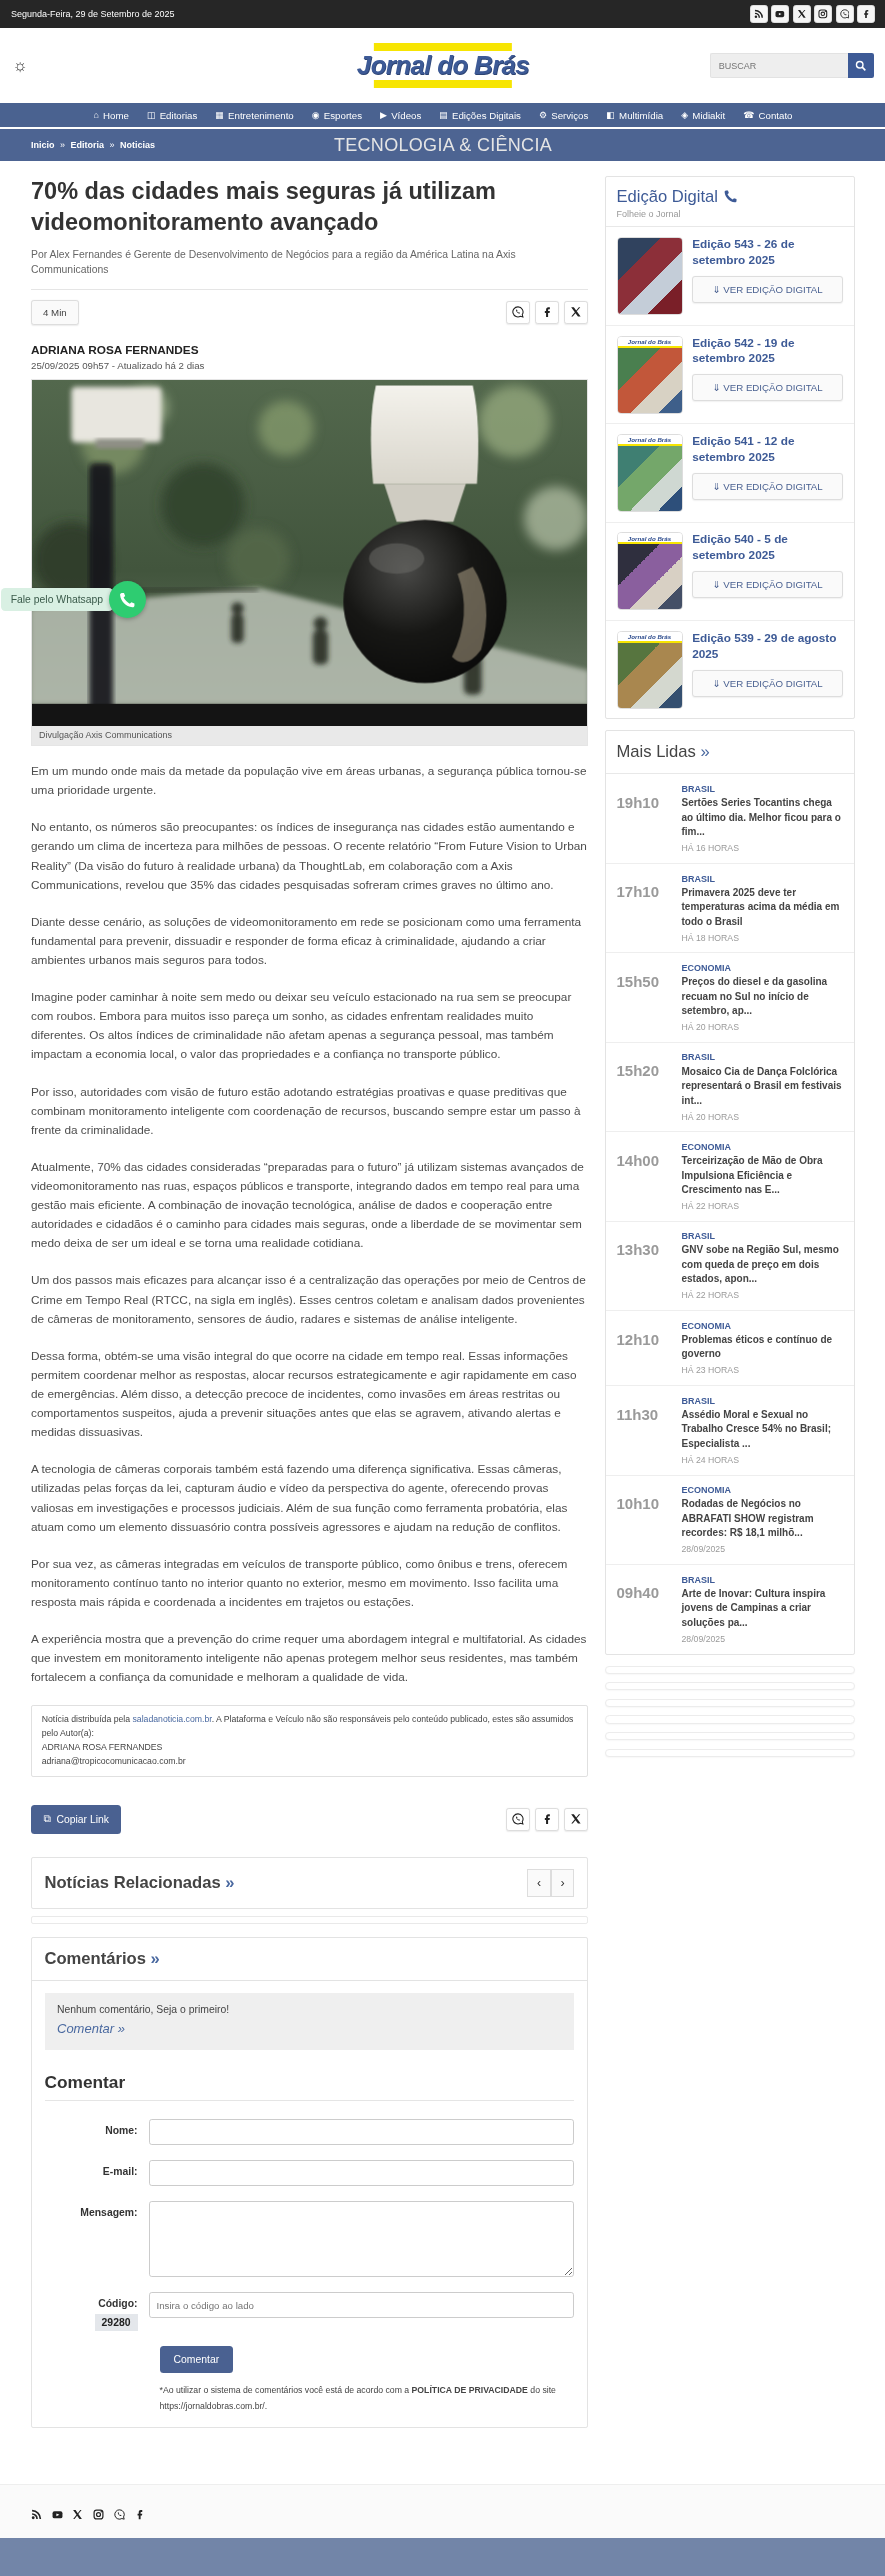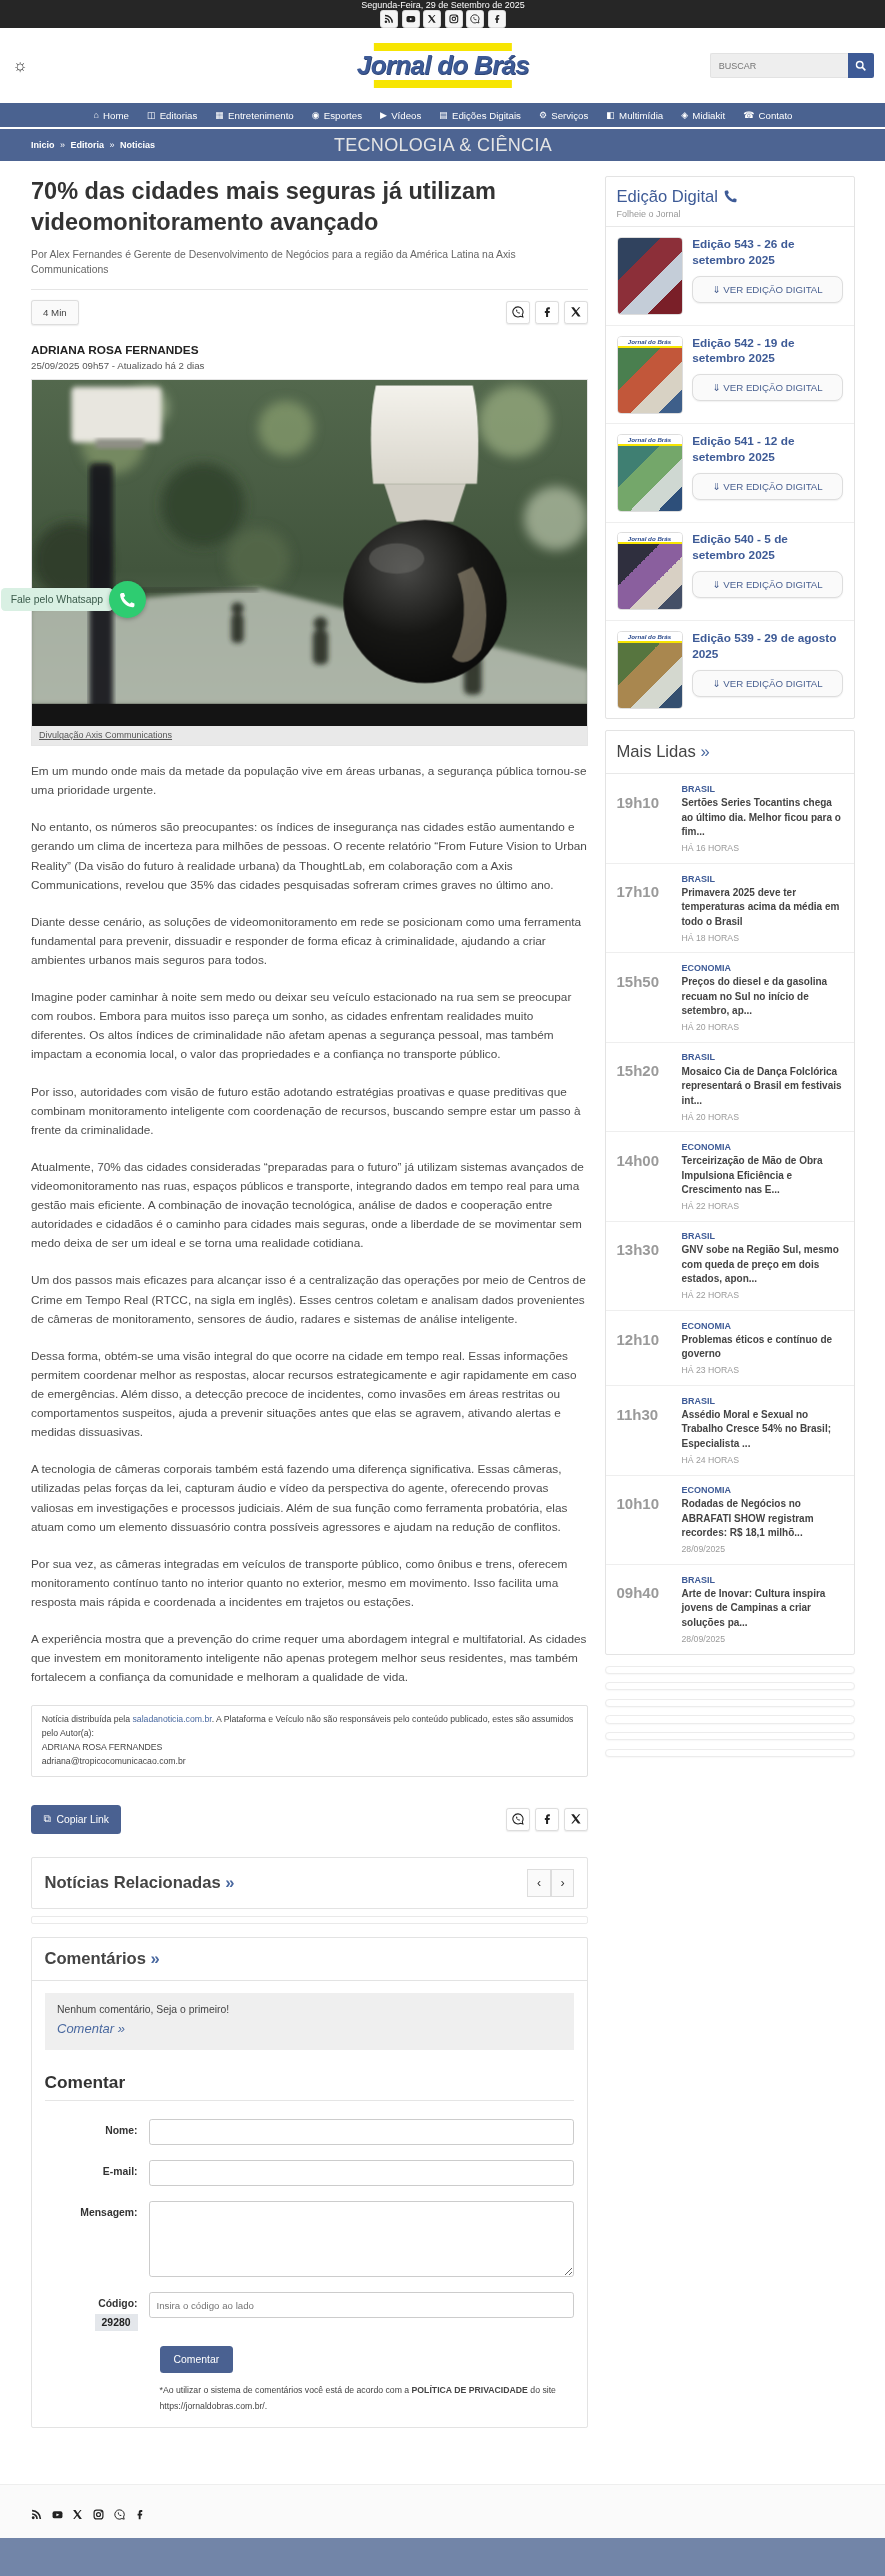--- a/index.html
+++ b/index.html
@@ -1,20 +1,20 @@
 <!DOCTYPE html>
 <html lang="pt" style="font-size:11px"><head>
 <meta charset="utf-8">
 <style>
   * { margin:0; padding:0; box-sizing:border-box; }
   html,body { background:#fff; font-family:"Liberation Sans", sans-serif; color:#333; }
   body { width:886px; margin:0 auto; }
 
   
-  .topbar { background:#262626; height:28px; display:flex; align-items:center; justify-content:space-between; padding:0 11px;flex-direction:column; }
+  .topbar { background:#262626; height:28px; display:flex; align-items:center; justify-content:space-between; padding:0 11px; }
   .topbar-date { color:#fff; font-size:9px; }
   .social-row { display:flex; gap:3.5px; }
   .social-btn { width:18px; height:18px; background:#f5f5f5; border:0.7px solid #ddd; border-radius:2.8px; display:flex; align-items:center; justify-content:center; color:#222; font-size:9px; font-weight:bold; cursor:pointer; }
   .social-btn svg { width:9.7px; height:9.7px; }
 
   
   .header { background:#fff; height:75px; display:flex; align-items:center; justify-content:space-between; padding:0 12.5px; position:relative; }
   .theme-toggle { font-size:16.6px; color:#444; background:none; border:none; cursor:pointer; }
   .logo-block { position:absolute; left:50%; transform:translateX(-50%); text-align:center; }
   .logo-bar { width:138px; height:7.6px; background:#f7e502; margin:0 auto; }
@@ -47,21 +47,21 @@
   .meta-row { display:flex; justify-content:space-between; align-items:center; margin-bottom:18px; }
   .readtime { border:0.7px solid #ddd; background:#fafafa; border-radius:2.8px; padding:6.2px 11px; font-size:9.7px; color:#444; box-shadow:0 0.7px 1.4px rgba(0,0,0,0.08); }
   .share-row { display:flex; gap:5.5px; }
   .share-btn { width:23.5px; height:23.5px; border:0.7px solid #ddd; background:#fff; border-radius:2.8px; display:flex; align-items:center; justify-content:center; color:#222; font-size:11px; font-weight:bold; cursor:pointer; box-shadow:0 0.7px 1.4px rgba(0,0,0,0.08); }
   .share-btn svg { width:11.8px; height:11.8px; }
   .author-name { font-size:11.8px; font-weight:bold; color:#222; }
   .author-date { font-size:9.7px; color:#555; margin:2.8px 0 8.3px; }
 
   .figure-wrap { border:0.7px solid #e5e5e5; background:#f3f3f3; position:relative; margin-bottom:16.6px; }
   .figure-img { display:block; width:100%; height:346px; }
-  .figure-caption { background:#e9e9e9; color:#555; font-size:9px; padding:4.2px 7px;text-decoration:underline; }
+  .figure-caption { background:#e9e9e9; color:#555; font-size:9px; padding:4.2px 7px; }
 
   .wa-float { position:absolute; left:-31px; top:201px; display:flex; align-items:center; z-index:5; }
   .wa-label { background:#d9f0e3; color:#3a5a4a; font-size:10.4px; padding:6.2px 9.7px; border-radius:4.2px; }
   .wa-circle { width:37px; height:37px; border-radius:50%; background:#2ecc71; display:flex; align-items:center; justify-content:center; margin-left:-4.2px; box-shadow:0 1.4px 4.2px rgba(0,0,0,0.25); cursor:pointer; }
   .wa-circle svg { width:19.4px; height:19.4px; }
 
   .article-body p { font-size:11.8px; line-height:1.62; color:#4d4d4d; margin-bottom:18px; }
 
   .disclaimer { border:0.7px solid #e0e0e0; border-radius:2.1px; padding:7px 9.7px; font-size:8.7px; color:#444; line-height:1.6; margin:4.2px 0 28px; }
   .disclaimer a { color:#4a69a0; text-decoration:none; }
@@ -105,21 +105,21 @@
   .ed-mast { background:#fff; color:#2b4a8c; font-weight:bold; font-size:6.2px; text-align:center; padding:1.4px 0 0.7px; font-style:italic; }
   .ed-stripe { height:2.1px; background:#f7e502; }
   .ed-body { height:100%; }
   .edt-543 .ed-body { background:linear-gradient(135deg,#30425e 0 30%,#8c2f39 30% 55%,#c4cdd8 55% 75%,#7a1f28 75%); }
   .edt-542 .ed-body { background:linear-gradient(135deg,#4a7f4f 0 30%,#c2573a 30% 55%,#d8d2c4 55% 75%,#3e5f8a 75%); }
   .edt-541 .ed-body { background:linear-gradient(135deg,#3f7f72 0 30%,#74a76a 30% 55%,#cfd8d2 55% 75%,#2d4f7a 75%); }
   .edt-540 .ed-body { background:linear-gradient(135deg,#2f2f3e 0 30%,#8a5f9e 30% 55%,#d8d0c4 55% 75%,#444f66 75%); }
   .edt-539 .ed-body { background:linear-gradient(135deg,#57753f 0 30%,#a9874f 30% 55%,#d4d8cf 55% 75%,#355070 75%); }
   .ed-info { flex:1; }
   .ed-title { color:#3d5a96; font-weight:bold; font-size:11.8px; line-height:1.35; margin-bottom:7px; }
-  .ed-btn { width:100%; border:0.7px solid #ddd; background:#fafafa; color:#4a6191; font-size:9.7px; padding:7px 0; border-radius:8px; cursor:pointer; box-shadow:0 0.7px 1.4px rgba(0,0,0,0.06); }
+  .ed-btn { width:100%; border:0.7px solid #ddd; background:#fafafa; color:#4a6191; font-size:9.7px; padding:7px 0; border-radius:3px; cursor:pointer; box-shadow:0 0.7px 1.4px rgba(0,0,0,0.06); }
   .side-head-plain { padding:11px; border-bottom:0.7px solid #e8e8e8; font-size:16.6px; color:#444; }
   .side-head-plain .chev { color:#4a69a0; }
   .ml-item { display:flex; padding:9.7px 11px; border-bottom:0.7px solid #eee; gap:7px; }
   .ml-item:last-child { border-bottom:none; }
   .ml-time { width:58px; flex:none; color:#9a9a9a; font-size:15px; font-weight:bold; padding-top:9.7px; }
   .ml-cat { color:#3d5a96; font-weight:bold; font-size:9px; margin-bottom:2.1px; }
   .ml-title { color:#444; font-weight:bold; font-size:10px; line-height:1.45; cursor:pointer; }
   .ml-ago { color:#9a9a9a; font-size:8.7px; margin-top:3.5px; }
   .skel-bar { height:8.3px; border:0.7px solid #ececec; border-radius:5.5px; box-shadow:0 0.7px 1.4px rgba(0,0,0,0.04); margin-bottom:8.3px; background:#fff; }
 

